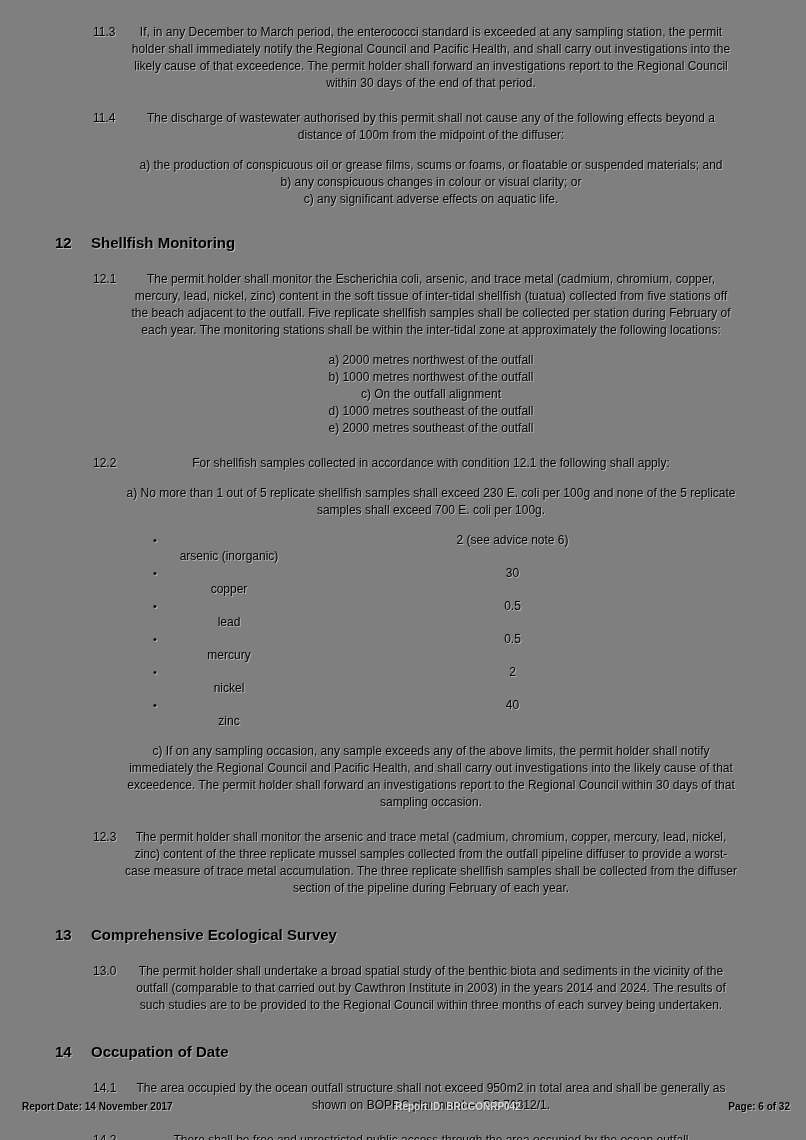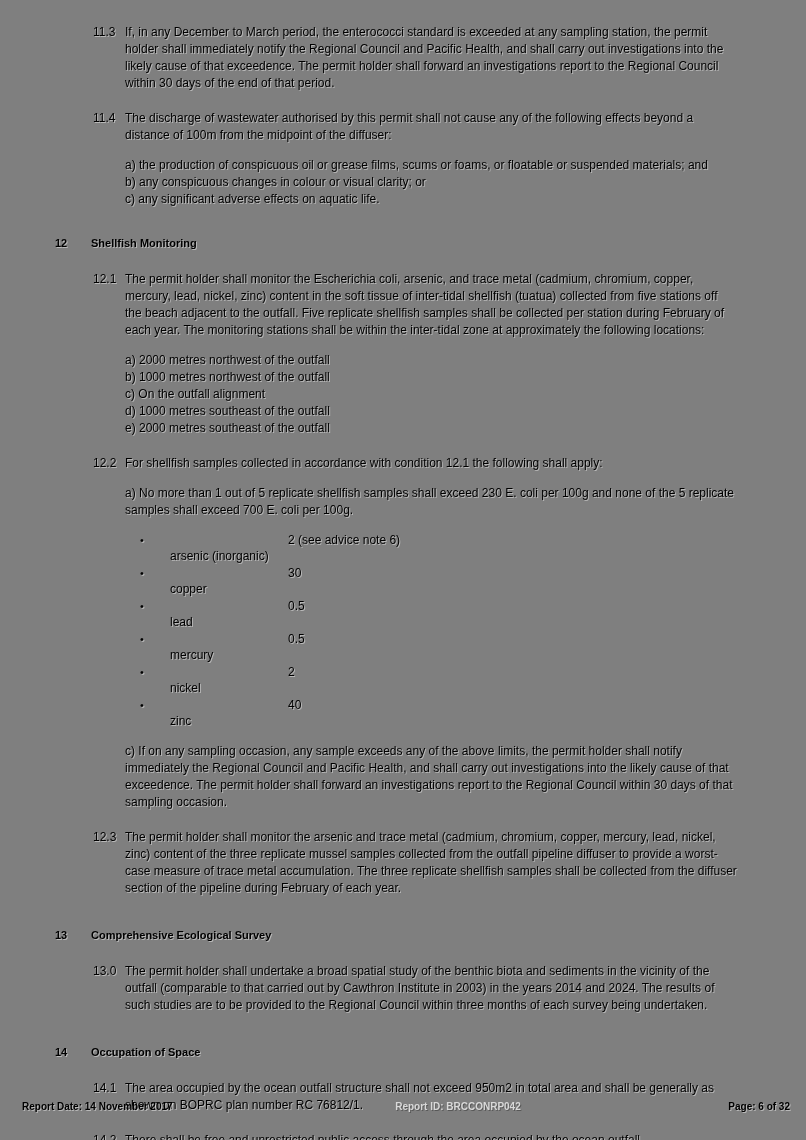--- a/index.html
+++ b/index.html
@@ -12,30 +12,30 @@
     line-height: 17px;
     color: #000;
     position: relative;
     overflow: hidden;
     text-shadow: 1px 1px 0 rgba(255,255,255,0.45);
   }
   .doc { padding-top: 24px; }
 
   .clause { display: flex; margin: 0 69px 18px 93px; }
   .clause .cnum { flex: 0 0 32px; }
-  .clause .cbody { flex: 1; min-width: 0; }
+  .clause .cbody { flex: 1; min-width: 0; text-align: center; }
   .cbody p { margin: 0 0 13px; }
   .cbody p:last-child { margin-bottom: 0; }
   .mb-tight { margin-bottom: 10px; }
 
   .sect {
     display: flex;
     margin: 25px 0 18px 55px;
     font-weight: bold;
-    font-size: 11px;
+    font-size: 15px;
     line-height: 20px;
   }
   .sect.tight { margin-top: 28px; }
   .sect .snum { flex: 0 0 36px; }
 
   .metals { margin: 0 0 13px; }
   .metal-row { display: flex; padding-left: 15px; }
   .metal-row .bullet { flex: 0 0 30px; font-size: 11px; }
   .metal-row .mname { flex: 0 0 118px; margin-top: 16px; }
   .metal-row .mval { flex: 1; }
@@ -155,21 +155,21 @@
 
   <div class="clause mb-tight">
     <span class="cnum">13.0</span>
     <div class="cbody">
       <p>The permit holder shall undertake a broad spatial study of the benthic biota and sediments in the vicinity of the outfall (comparable to that carried out by Cawthron Institute in 2003) in the years 2014 and 2024. The results of such studies are to be provided to the Regional Council within three months of each survey being undertaken.</p>
     </div>
   </div>
 
   <div class="sect tight">
     <span class="snum">14</span>
-    <span class="stitle">Occupation of Space</span>
+    <span class="stitle">Occupation of Date</span>
   </div>
 
   <div class="clause">
     <span class="cnum">14.1</span>
     <div class="cbody">
       <p>The area occupied by the ocean outfall structure shall not exceed 950m2 in total area and shall be generally as shown on BOPRC plan number RC 76812/1.</p>
     </div>
   </div>
 
   <div class="clause">

